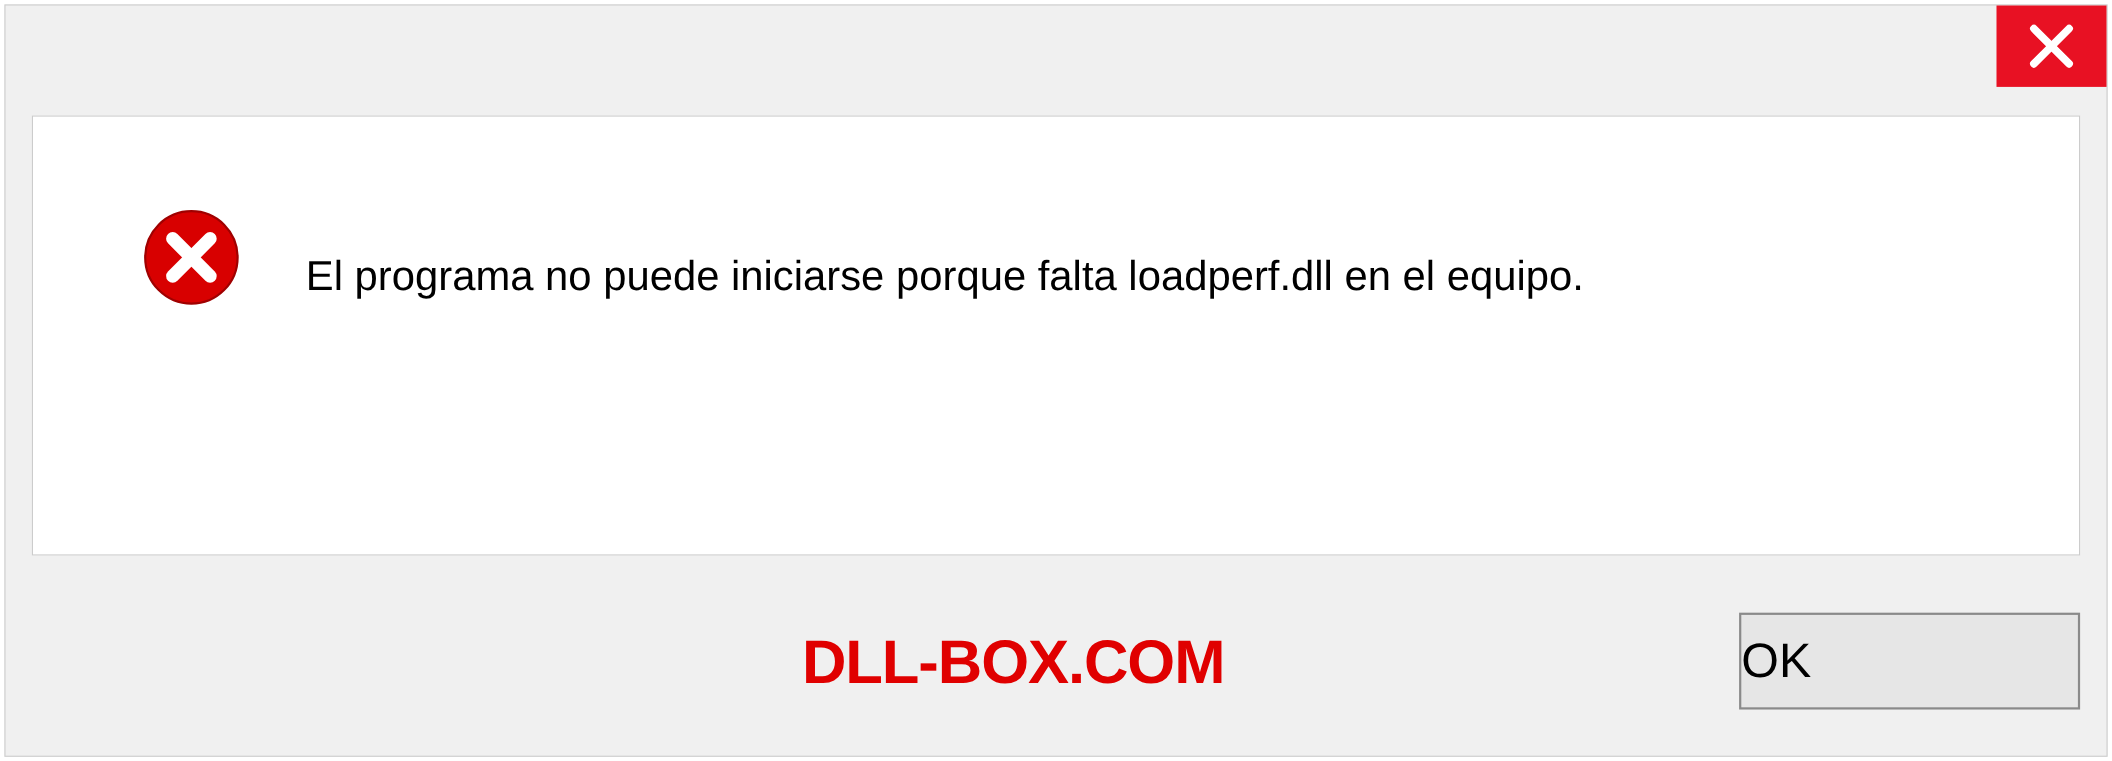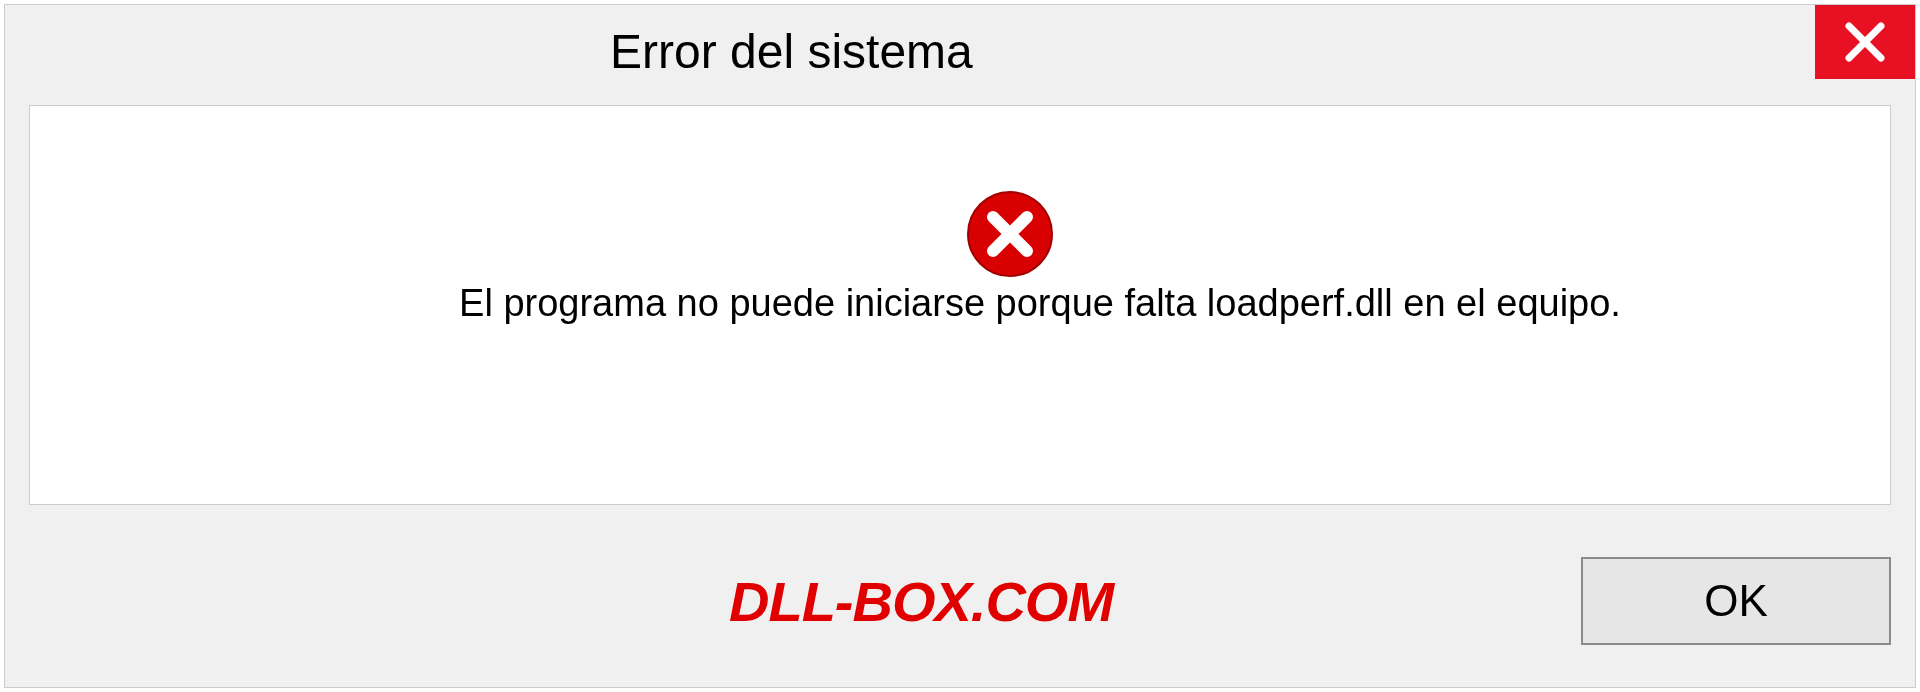--- a/index.html
+++ b/index.html
@@ -56,24 +56,23 @@
       position: absolute;
       top: 100px;
       left: 24px;
       right: 24px;
       height: 400px;
       background: #ffffff;
       border: 1px solid #cccccc;
     }
     .content-inner {
       display: flex;
-      align-items: center;
+      align-items: flex-end;
       padding-top: 78px;
       padding-left: 100px;
-      flex-direction: column;
     }
     .error-icon {
       width: 88px;
       height: 88px;
       flex-shrink: 0;
       margin-top: 6px;
     }
     .message {
       margin-left: 60px;
       font-size: 38px;
@@ -90,45 +89,42 @@
       display: flex;
       align-items: center;
       justify-content: space-between;
       padding-left: 24px;
       padding-right: 24px;
     }
     .watermark {
       font-family: Arial, Helvetica, sans-serif;
       font-size: 56px;
       font-weight: 900;
-      font-style: italic;
       color: #e00000;
       letter-spacing: -1px;
       margin-left: 700px;
     }
     .ok-btn {
       width: 310px;
       height: 88px;
       background: #e6e6e6;
       border: 2px solid #8a8a8a;
       font-size: 44px;
       color: #000000;
       display: flex;
       align-items: center;
-      justify-content: center;
       cursor: pointer;
       font-family: Arial, Helvetica, sans-serif;
     }
   </style>
 </head>
 <body>
 
 <div class="dialog">
   <div class="titlebar">
-    <div class="title">Error del sistema</div>
     <div class="close-btn">
       <svg viewBox="0 0 44 44">
         <line x1="6" y1="6" x2="38" y2="38" stroke="#ffffff" stroke-width="7" stroke-linecap="round"></line>
         <line x1="38" y1="6" x2="6" y2="38" stroke="#ffffff" stroke-width="7" stroke-linecap="round"></line>
       </svg>
     </div>
   </div>
 
   <div class="content-panel">
     <div class="content-inner">

